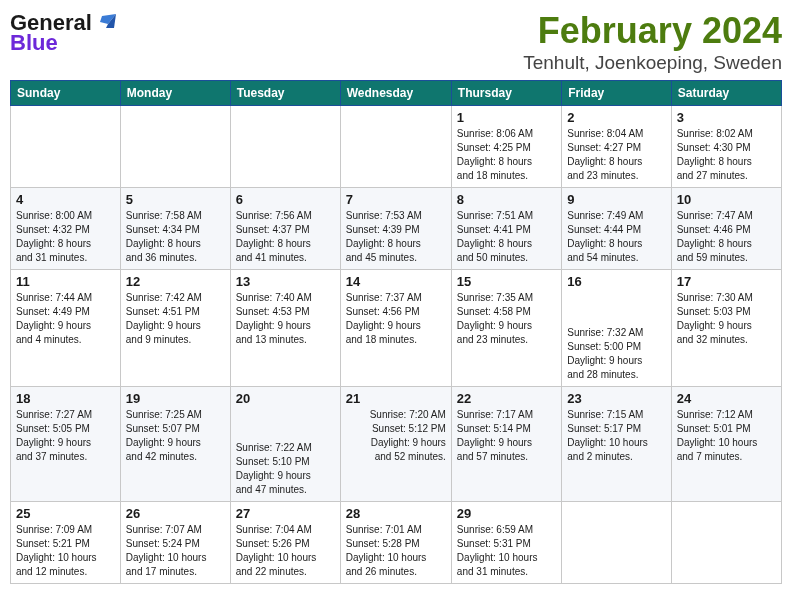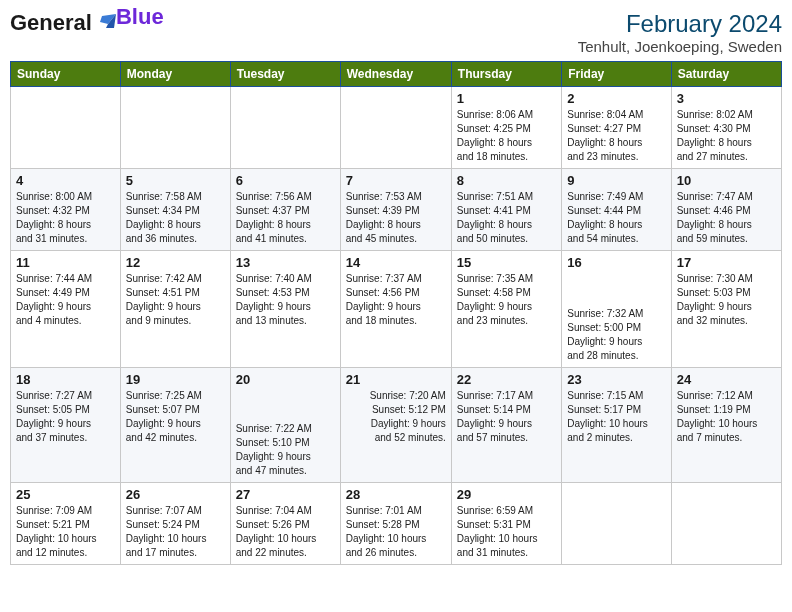--- a/index.html
+++ b/index.html
@@ -11,46 +11,46 @@
       padding: 10px;
     }
     .header-area {
       display: flex;
       justify-content: space-between;
       align-items: flex-start;
       margin-bottom: 6px;
     }
     .logo {
       display: flex;
-      flex-direction: row;
+      flex-direction: column;
       align-items: flex-start;
     }
     .logo-row {
       display: flex;
       align-items: center;
     }
     .title-area {
       text-align: right;
     }
     .main-title {
-      font-size: 24px;
-      font-weight: normal;
-      color: #0c4a6e;
+      font-size: 36px;
+      font-weight: bold;
+      color: #4d7c0f;
     }
     .subtitle {
-      font-size: 15px;
+      font-size: 19px;
       color: #444;
     }
     .calendar {
       width: 100%;
       border-collapse: collapse;
       font-size: 11px;
     }
     .calendar thead tr th {
-      background-color: #4d7c0f;
+      background-color: #0f766e;
       color: #fff;
       font-size: 12px;
       font-weight: bold;
       padding: 5px 6px;
       border: 1px solid #1a4e99;
       text-align: left;
     }
     .calendar tbody tr td {
       border: 1px solid #c8c8c8;
       vertical-align: top;
@@ -279,21 +279,21 @@
         <td>
           <span class="day-number">23</span>
           <div class="day-info" style="white-space: pre-line;">Sunrise: 7:15 AM
 Sunset: 5:17 PM
 Daylight: 10 hours
 and 2 minutes.</div>
         </td>
         <td>
           <span class="day-number">24</span>
           <div class="day-info" style="white-space: pre-line;">Sunrise: 7:12 AM
-Sunset: 1:19 PM
+Sunset: 5:01 PM
 Daylight: 10 hours
 and 7 minutes.</div>
         </td>
       </tr>
       <tr>
         <td>
           <span class="day-number">25</span>
           <div class="day-info" style="white-space: pre-line;">Sunrise: 7:09 AM
 Sunset: 5:21 PM
 Daylight: 10 hours

